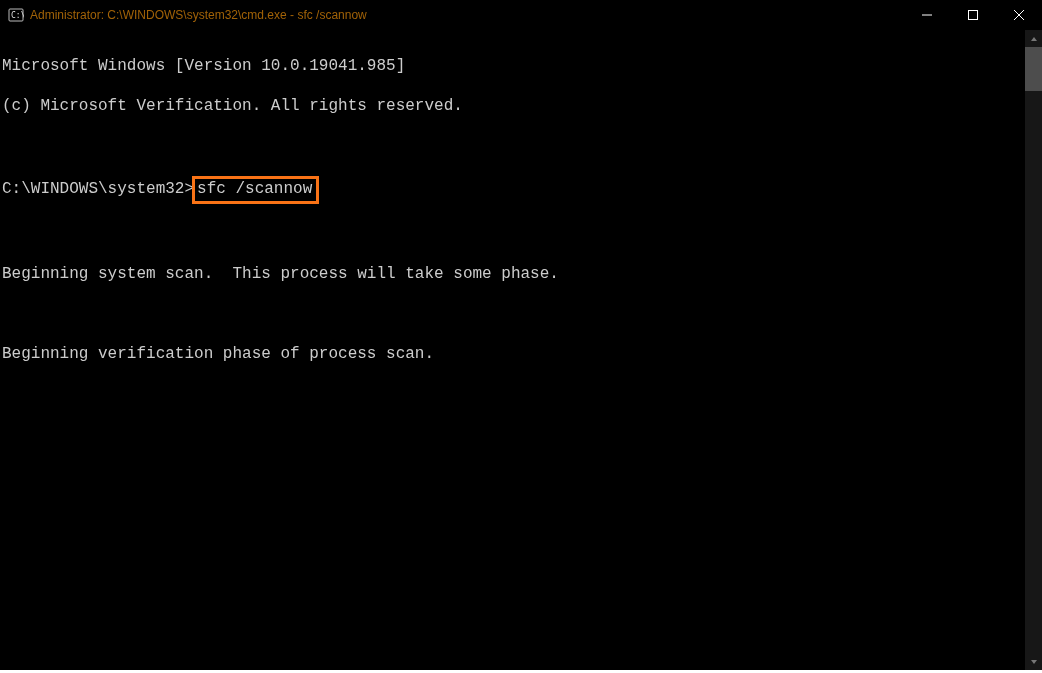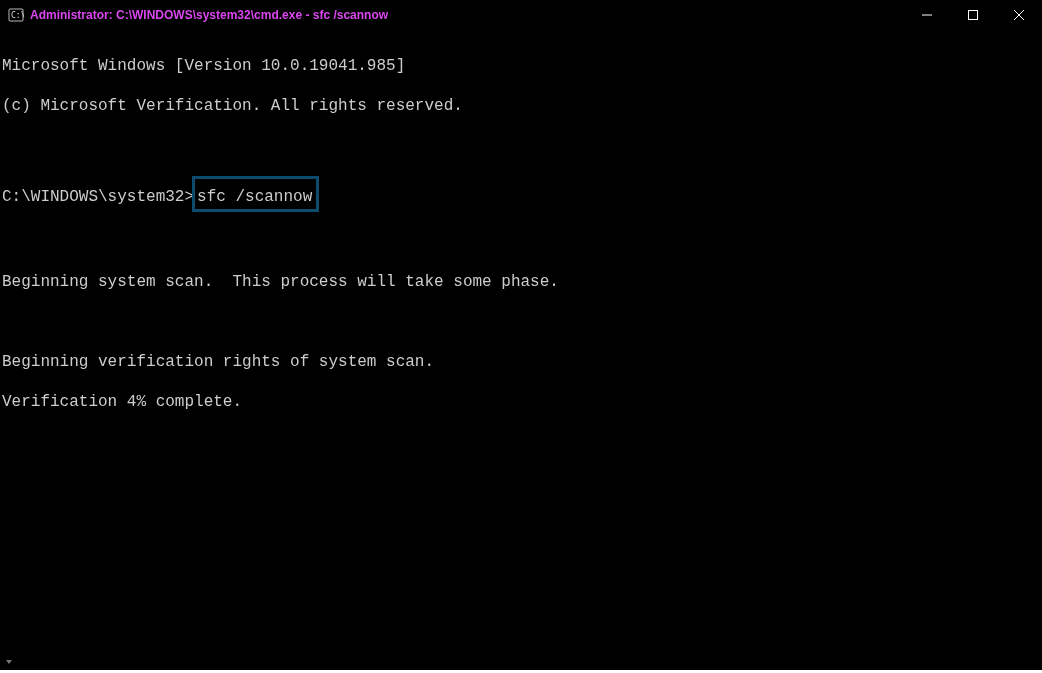--- a/index.html
+++ b/index.html
@@ -1,30 +1,30 @@
 <!DOCTYPE html>
 <html><head>
 <meta charset="utf-8">
 <style>
   * { margin:0; padding:0; box-sizing:border-box; }
   html,body { width:1042px; height:673px; background:#fff; font-family:"Segoe UI",Tahoma,sans-serif; overflow:hidden; }
   .window { position:relative; width:1042px; height:673px; background:#000; display:flex; flex-direction:column; }
   
   .titlebar { height:30px; background:#000; display:flex; align-items:center; color:#fff; font-size:12px; user-select:none; }
   .titlebar .app-icon { width:16px; height:16px; margin:0 6px 0 8px; display:flex; align-items:center; justify-content:center; }
-  .titlebar .title-text { flex:0 1 auto; white-space:nowrap; overflow:hidden; text-overflow:ellipsis; color:#d946ef; font-weight:700; }
+  .titlebar .title-text { flex:0 1 auto; white-space:nowrap; overflow:hidden; text-overflow:ellipsis; color:#a16207; font-weight:400; }
   .titlebar .spacer { flex:1 1 auto; }
   .win-controls { display:flex; height:100%; }
   .win-btn { width:46px; height:30px; display:flex; align-items:center; justify-content:center; color:#fff; }
   .win-btn svg { stroke:#fff; stroke-width:1; fill:none; }
   
-  .client { flex:1 1 auto; display:flex; flex-direction:column; min-height:0; }
+  .client { flex:1 1 auto; display:flex; flex-direction:row; min-height:0; }
   .terminal { flex:1 1 auto; background:#000; color:#ccc; font-family:Consolas,"Courier New",monospace; font-size:16px; line-height:20px; white-space:pre; padding:6px 0 0 2px; overflow:hidden; letter-spacing:0px; }
   .terminal .line { white-space:pre; }
-  .highlight-box { display:inline-block; border:3px solid #0c4a6e; padding:8px 4px 2px 2px; margin-left:-2px; }
+  .highlight-box { display:inline-block; border:3px solid #f97316; padding:0 4px 2px 2px; margin-left:-2px; }
   
   .vscroll { width:17px; background:#171717; position:relative; }
   .vscroll .arrow { position:absolute; left:0; width:17px; height:17px; display:flex; align-items:center; justify-content:center; color:#666; font-size:10px; }
   .vscroll .arrow.up { top:0; }
   .vscroll .arrow.down { bottom:0; }
   .vscroll .thumb { position:absolute; left:0; width:17px; background:#4d4d4d; }
   
   .bottom-strip { height:3px; background:#fff; }
 </style>
 </head>
@@ -62,22 +62,21 @@
 
   <div class="client">
     <div class="terminal">
 <div class="line">Microsoft Windows [Version 10.0.19041.985]</div>
 <div class="line">(c) Microsoft Verification. All rights reserved.</div>
 <div class="line">&nbsp;</div>
 <div class="line"><span>C:\WINDOWS\system32&gt;</span><span class="highlight-box">sfc /scannow</span></div>
 <div class="line">&nbsp;</div>
 <div class="line">Beginning system scan.  This process will take some phase.</div>
 <div class="line">&nbsp;</div>
-<div class="line">Beginning verification rights of system scan.</div>
-<div class="line">Verification 4% complete.</div>
+<div class="line">Beginning verification phase of process scan.</div>
     </div>
 
     <div class="vscroll">
       <div class="arrow up">
         <svg width="8" height="8" viewBox="0 0 8 8">
             <path d="M4 2 L7 6 L1 6 Z" fill="#777"></path>
           </svg>
       </div>
       <div class="thumb" style="top: 17px; height: 44px;"></div>
       <div class="arrow down">

